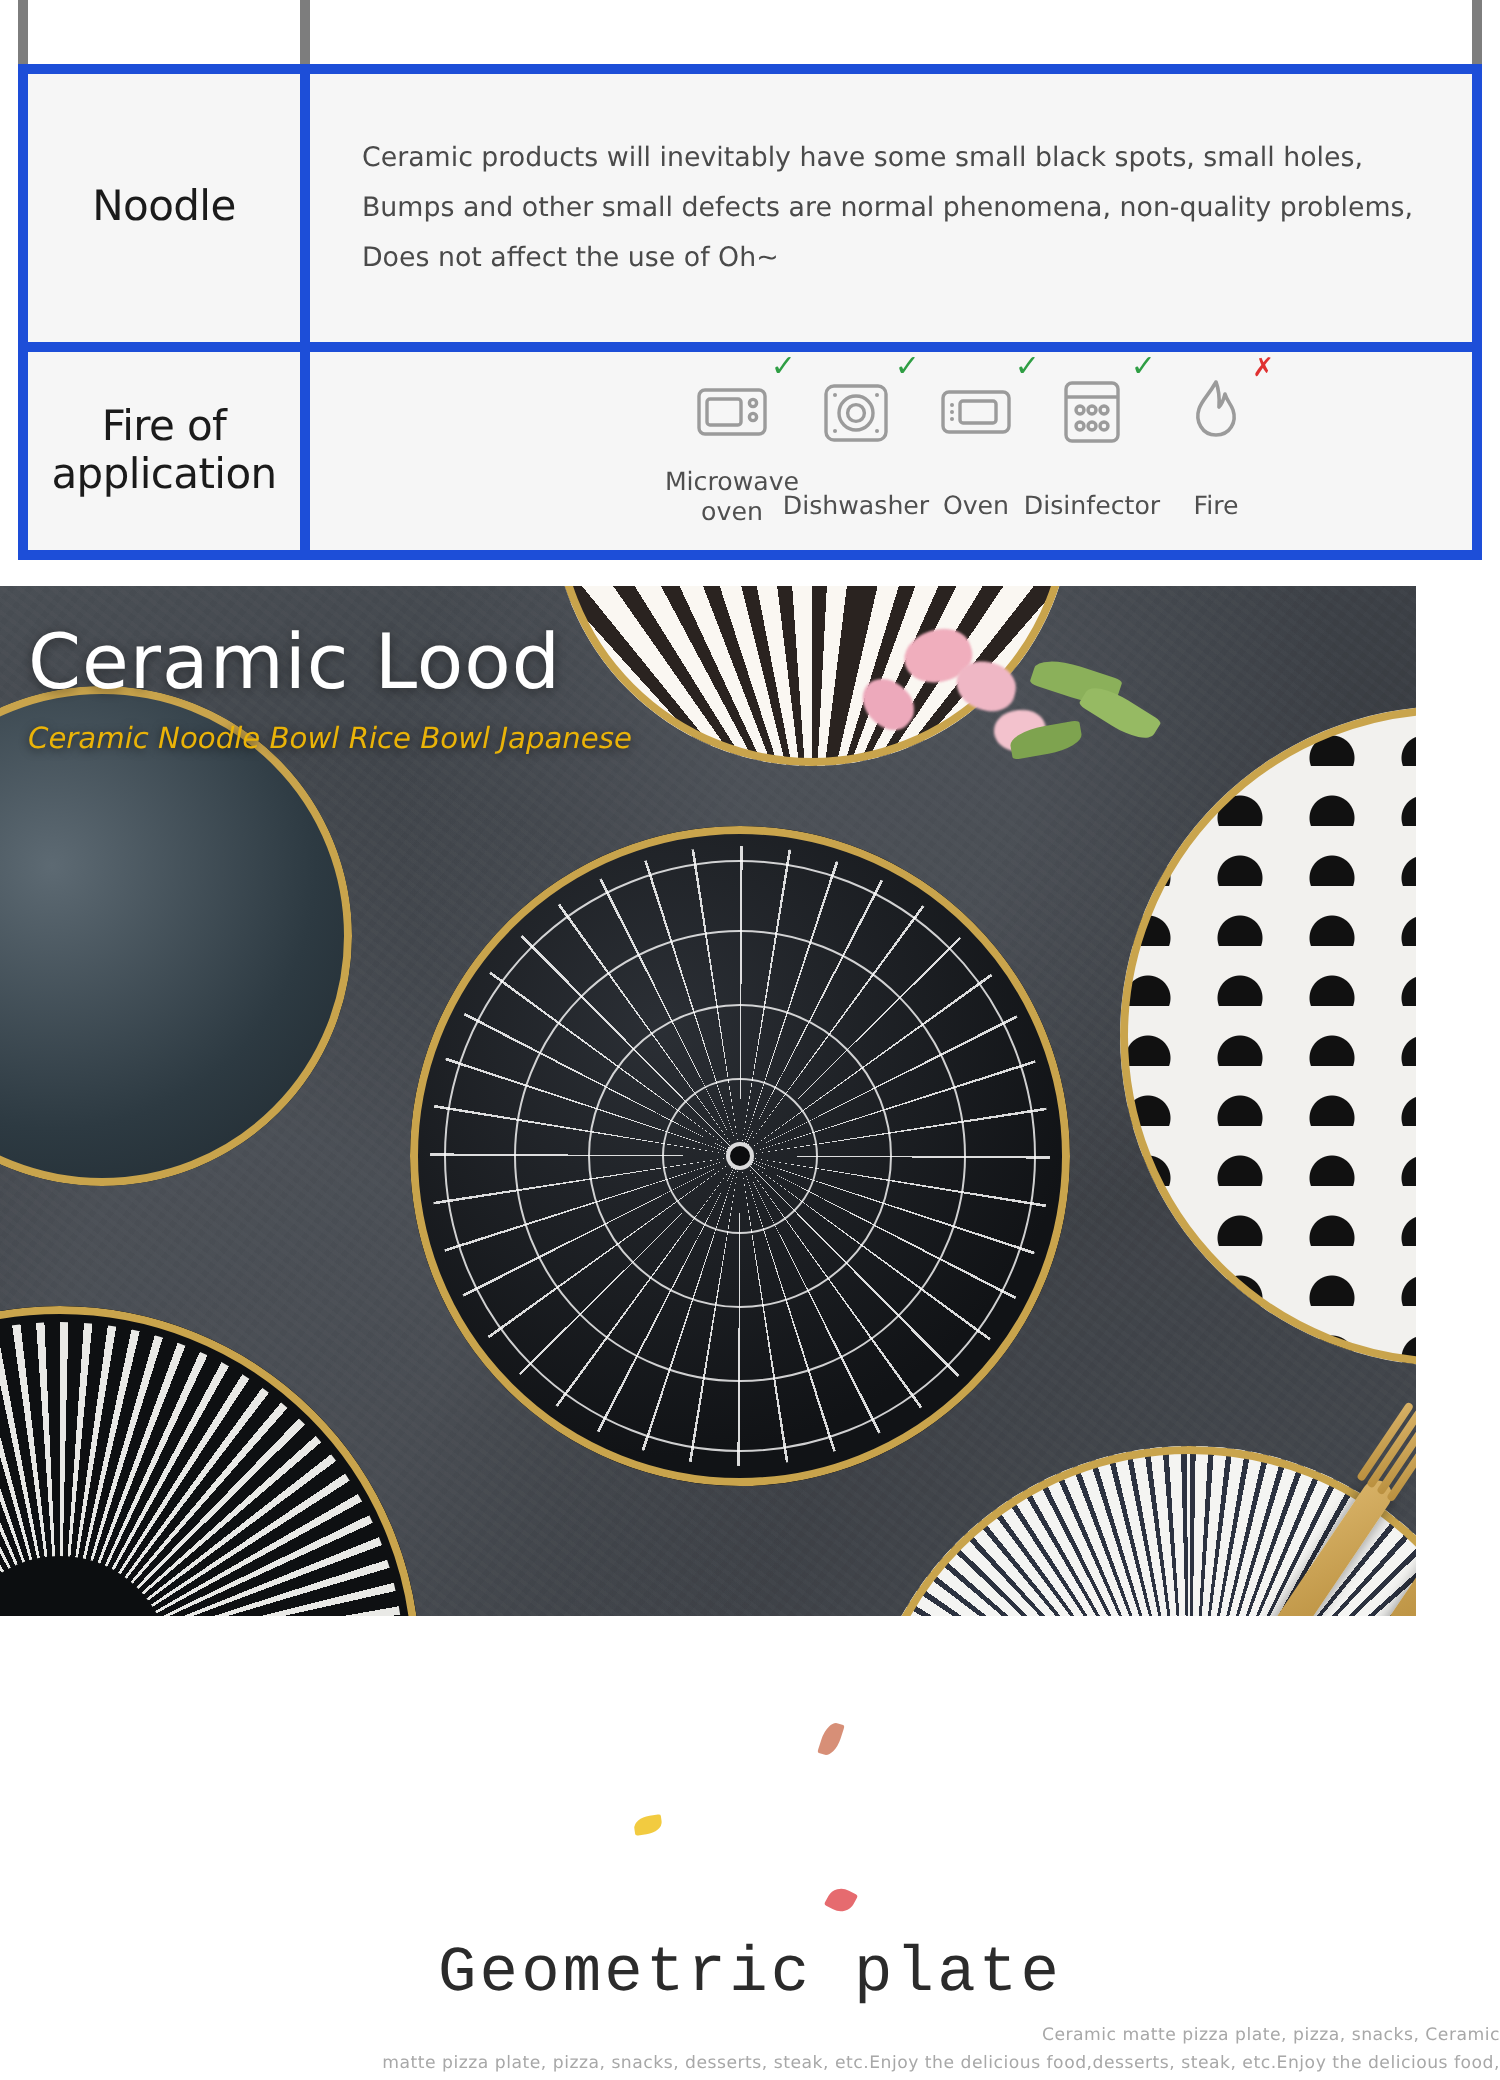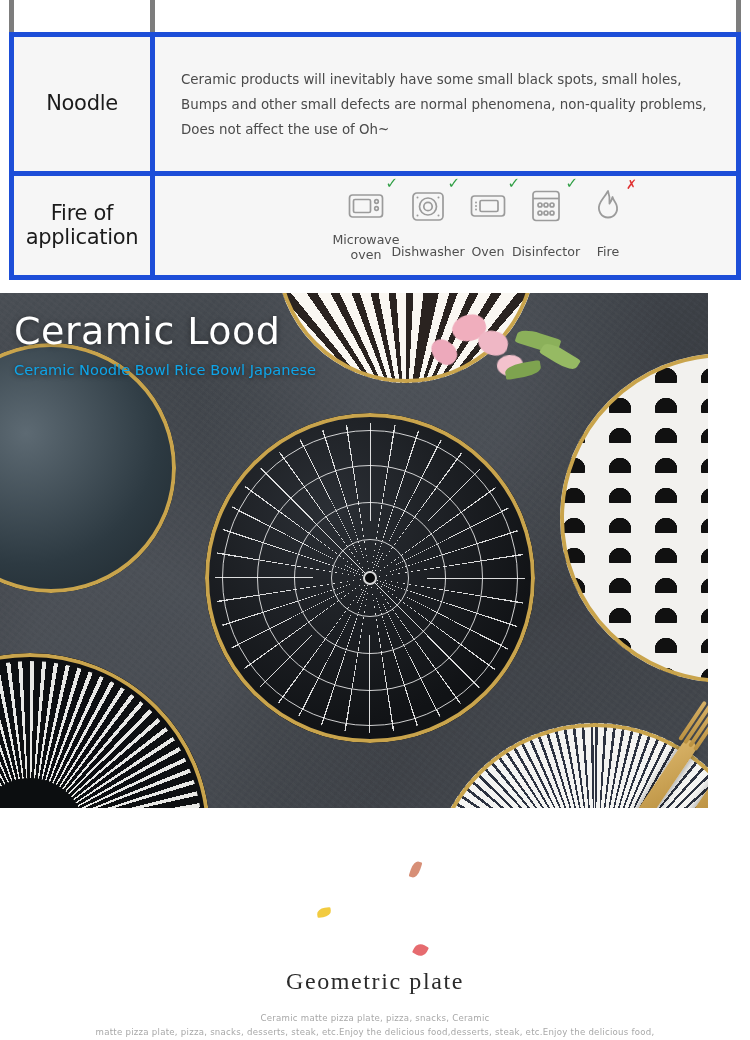--- a/index.html
+++ b/index.html
@@ -192,43 +192,44 @@
   .hero-title {
     font-size: 38px;
     color: #ffffff;
     font-family: "DejaVu Sans", sans-serif;
     font-weight: 400;
     letter-spacing: .5px;
     line-height: 44px;
     text-shadow: 0 1px 6px rgba(0,0,0,.45);
   }
   .hero-sub1, .hero-sub2 {
-    color: #0ea5e9;
+    color: #eab308;
     font-family: "DejaVu Sans", sans-serif;
     text-shadow: 0 1px 5px rgba(0,0,0,.6);
     white-space: nowrap;
+    font-style: italic;
   }
   .hero-sub1 { font-size: 14.6px; line-height: 26px; margin-top: 4px; }
   .hero-sub2 { font-size: 15.6px; line-height: 28px; }
 
   
   .bottom { position:absolute; left:0; top:808px; width:750px; height:232px; background:#fff; }
   .confetti { position:absolute; border-radius: 60% 10% 60% 10%; opacity:.85; }
   .geo-title {
     position:absolute; left:0; right:0; top:160px;
     text-align:center;
-    font-family: Liberation Serif, serif;
-    font-size: 24px;
+    font-family: Liberation Mono, monospace;
+    font-size: 32px;
     color: #2b2b2b;
     letter-spacing: 1.6px;
     font-weight: 400;
   }
   .geo-sub {
     position:absolute; left:0; right:0; top:203px;
-    text-align:center;
+    text-align:right;
     font-family: "DejaVu Sans", sans-serif;
     font-size: 8.6px;
     color: #a8a8a8;
     line-height: 14px;
     letter-spacing: .25px;
     white-space: nowrap;
   }
 </style>
 </head>
 <body>

